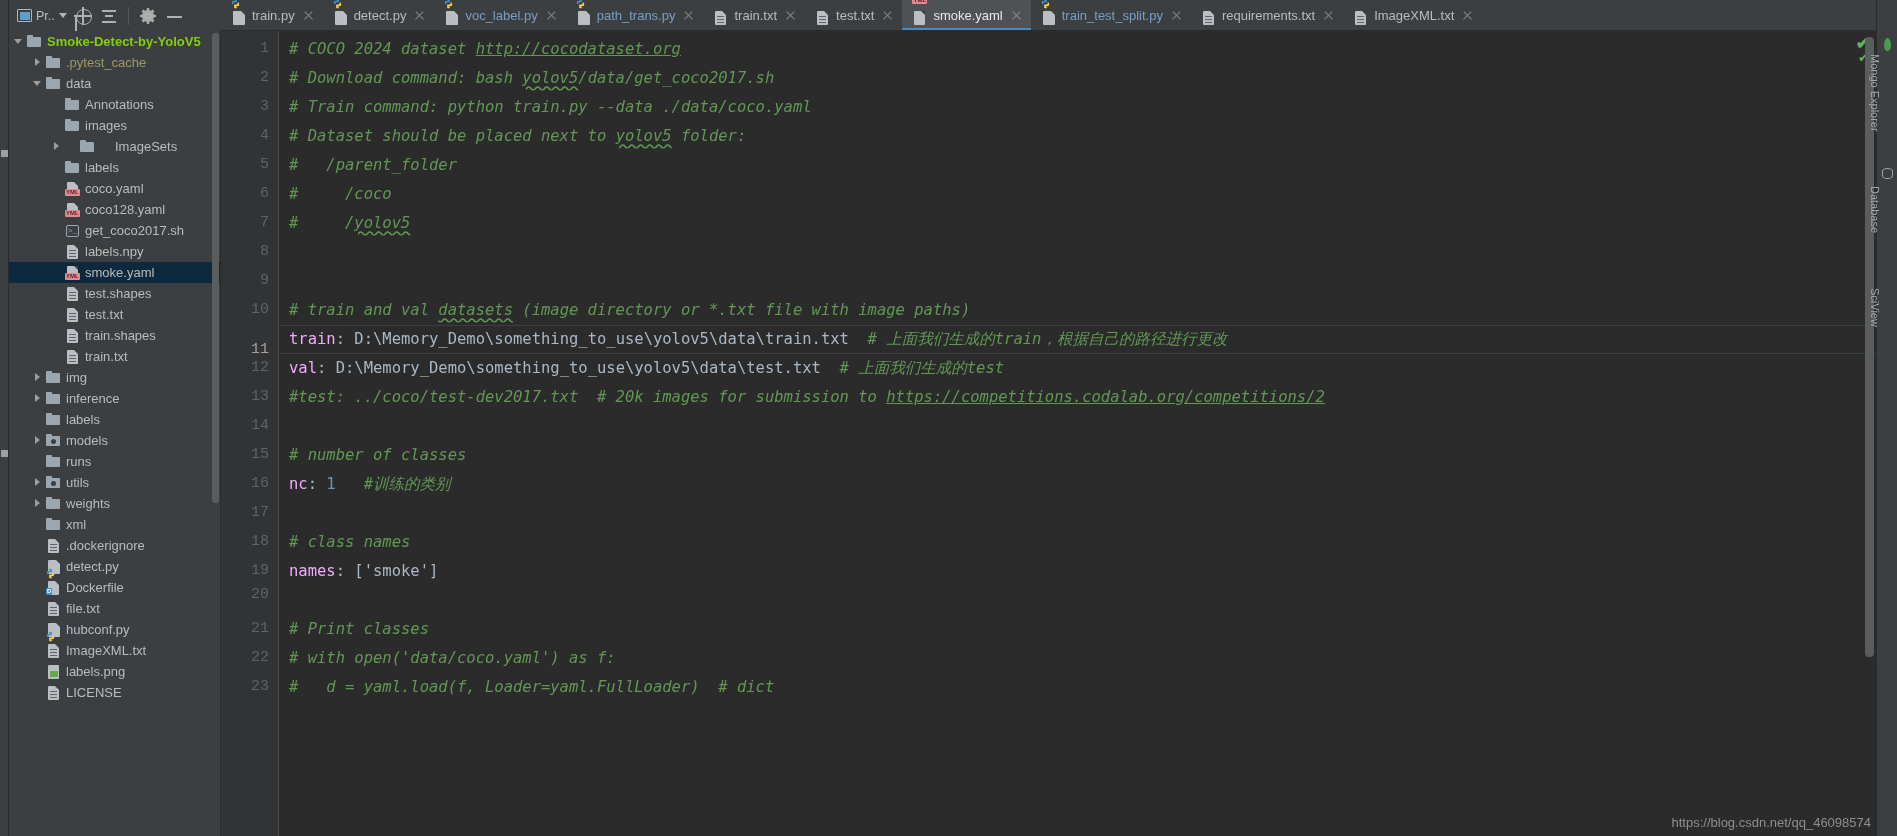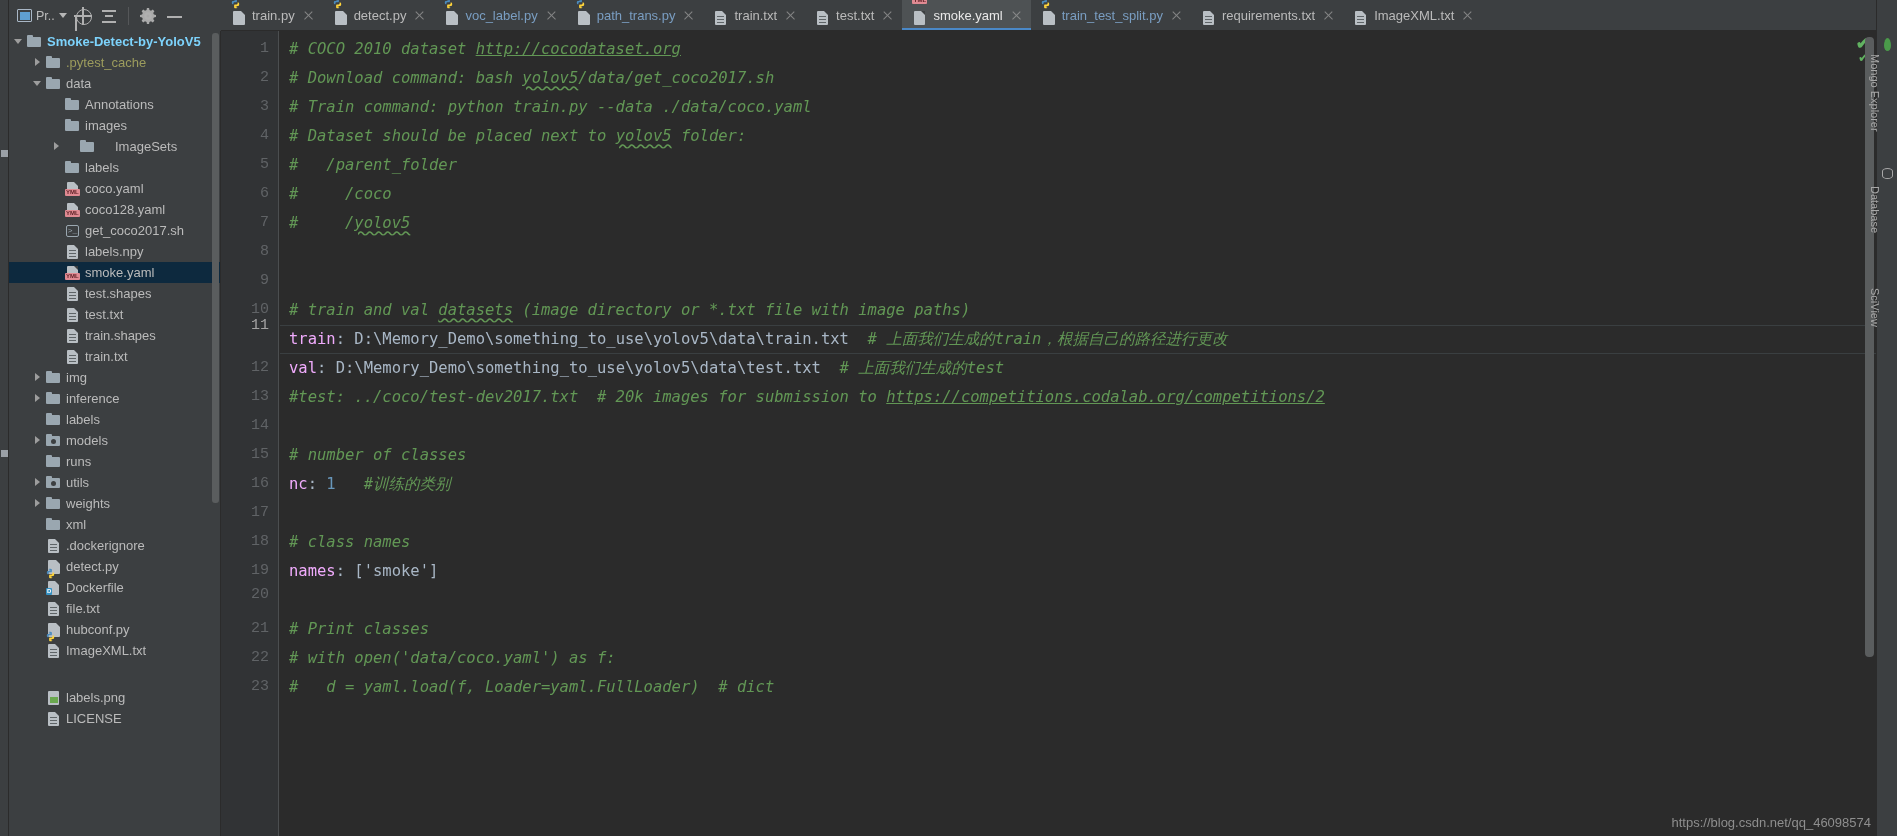--- a/index.html
+++ b/index.html
@@ -145,21 +145,21 @@
   }
   .png-ico {
     position: absolute; left: 3px; top: 4px; width: 11px; height: 14px;
     background: #b9bfc4; border-radius: 1px;
   }
   .png-ico .pic {
     position: absolute; left: 1.5px; bottom: 2px; width: 8px; height: 6px;
     background: #6aa84f;
   }
   .tree-label.muted { color: #9c9c5d; }
-  .tree-label.bold { font-weight: bold; color: #7dd3fc; }
+  .tree-label.bold { font-weight: bold; color: #84cc16; }
   .tree-scroll {
     position: absolute; right: 2px; top: 2px; width: 7px; height: 470px;
     background: #5a5d5e; border-radius: 3px;
   }
   .tree-divider {
     position: absolute; left: 220px; top: 31px; width: 1px; height: 805px;
     background: #2b2b2b;
   }
 
   
@@ -549,21 +549,21 @@
         </div>
         <div class="tree-row" style="padding-left: 23px;">
           <span class="tw"></span>
           <span class="ficon">
             <span class="file">
               <span class="ln"></span>
             </span>
           </span>
           <span class="tree-label">ImageXML.txt</span>
         </div>
-        <div class="tree-row" style="padding-left: 23px; margin-top: 26px;">
+        <div class="tree-row" style="padding-left: 23px;">
           <span class="tw"></span>
           <span class="ficon">
             <span class="png-ico">
               <span class="pic"></span>
             </span>
           </span>
           <span class="tree-label">labels.png</span>
         </div>
         <div class="tree-row" style="padding-left: 23px;">
           <span class="tw"></span>
@@ -661,36 +661,36 @@
         <div class="gnum" style="top: 9px;">1</div>
         <div class="gnum" style="top: 38px;">2</div>
         <div class="gnum" style="top: 67px;">3</div>
         <div class="gnum" style="top: 96px;">4</div>
         <div class="gnum" style="top: 125px;">5</div>
         <div class="gnum" style="top: 154px;">6</div>
         <div class="gnum" style="top: 183px;">7</div>
         <div class="gnum" style="top: 212px;">8</div>
         <div class="gnum" style="top: 241px;">9</div>
         <div class="gnum" style="top: 270px;">10</div>
-        <div class="gnum cur" style="top: 286px;">11</div>
+        <div class="gnum cur" style="top: 310px;">11</div>
         <div class="gnum" style="top: 328px;">12</div>
         <div class="gnum" style="top: 357px;">13</div>
         <div class="gnum" style="top: 386px;">14</div>
         <div class="gnum" style="top: 415px;">15</div>
         <div class="gnum" style="top: 444px;">16</div>
         <div class="gnum" style="top: 473px;">17</div>
         <div class="gnum" style="top: 502px;">18</div>
         <div class="gnum" style="top: 531px;">19</div>
         <div class="gnum" style="top: 555px;">20</div>
         <div class="gnum" style="top: 589px;">21</div>
         <div class="gnum" style="top: 618px;">22</div>
         <div class="gnum" style="top: 647px;">23</div>
       </div>
     <div class="code" id="code">
-        <div class="cline" style="top: 4px;"><span class="cmt"># COCO 2010 dataset </span><span class="cmtu">http://cocodataset.org</span></div>
+        <div class="cline" style="top: 4px;"><span class="cmt"># COCO 2024 dataset </span><span class="cmtu">http://cocodataset.org</span></div>
         <div class="cline" style="top: 33px;"><span class="cmt"># Download command: bash </span><span class="wavy">yolov5</span><span class="cmt">/data/get_coco2017.sh</span></div>
         <div class="cline" style="top: 62px;"><span class="cmt"># Train command: python train.py --data ./data/coco.yaml</span></div>
         <div class="cline" style="top: 91px;"><span class="cmt"># Dataset should be placed next to </span><span class="wavy">yolov5</span><span class="cmt"> folder:</span></div>
         <div class="cline" style="top: 120px;"><span class="cmt">#   /parent_folder</span></div>
         <div class="cline" style="top: 149px;"><span class="cmt">#     /coco</span></div>
         <div class="cline" style="top: 178px;"><span class="cmt">#     /</span><span class="wavy">yolov5</span></div>
         <div class="cline" style="top: 207px;"></div>
         <div class="cline" style="top: 236px;"></div>
         <div class="cline" style="top: 265px;"><span class="cmt"># train and val </span><span class="wavy">datasets</span><span class="cmt"> (image directory or *.txt file with image paths)</span></div>
         <div class="caret-line" style="top: 294px;"></div>

